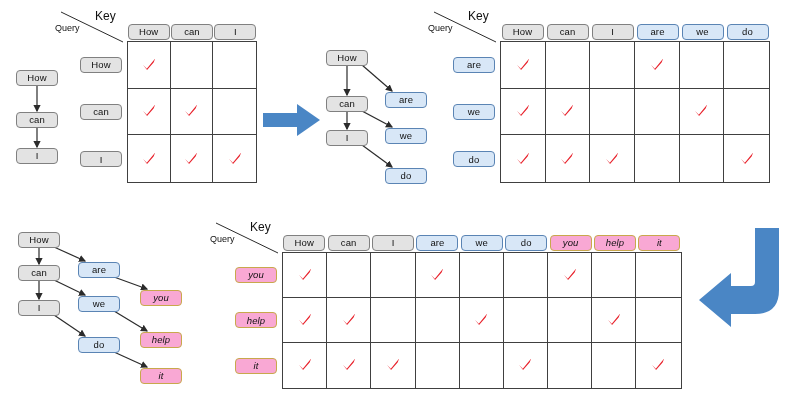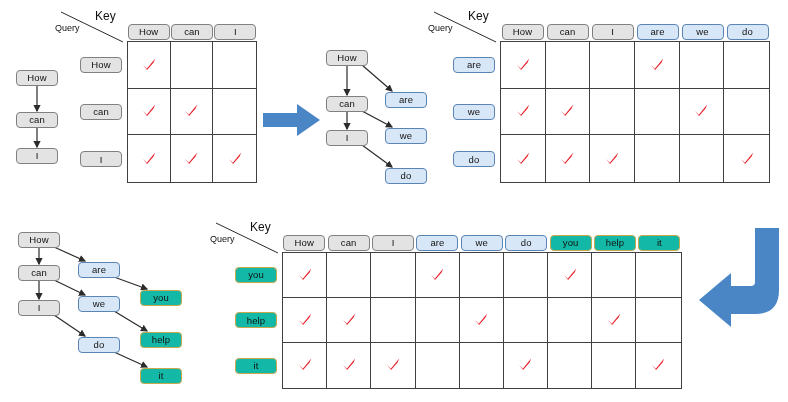--- a/index.html
+++ b/index.html
@@ -18,21 +18,21 @@
     box-sizing:border-box;
     display:flex;align-items:center;justify-content:center;
     font-size:9.5px;
     line-height:1;
     border-radius:4px;
     white-space:nowrap;
     letter-spacing:0.1px;
   }
   .chip.gray{background:#e3e3e3;border:1px solid #808080;color:#111;}
   .chip.blue{background:#d8e7f7;border:1px solid #5a84b4;color:#111;}
-  .chip.yellow{background:#14b8a6;border:1px solid #c8a84c;color:#111;}
+  .chip.yellow{background:#f9a8d4;border:1px solid #c8a84c;color:#111;font-style:italic;}
 
   
   .grid{
     position:absolute;
     box-sizing:border-box;
     border:1.3px solid #404040;
     display:grid;
     background:#fff;
   }
   .cell{

